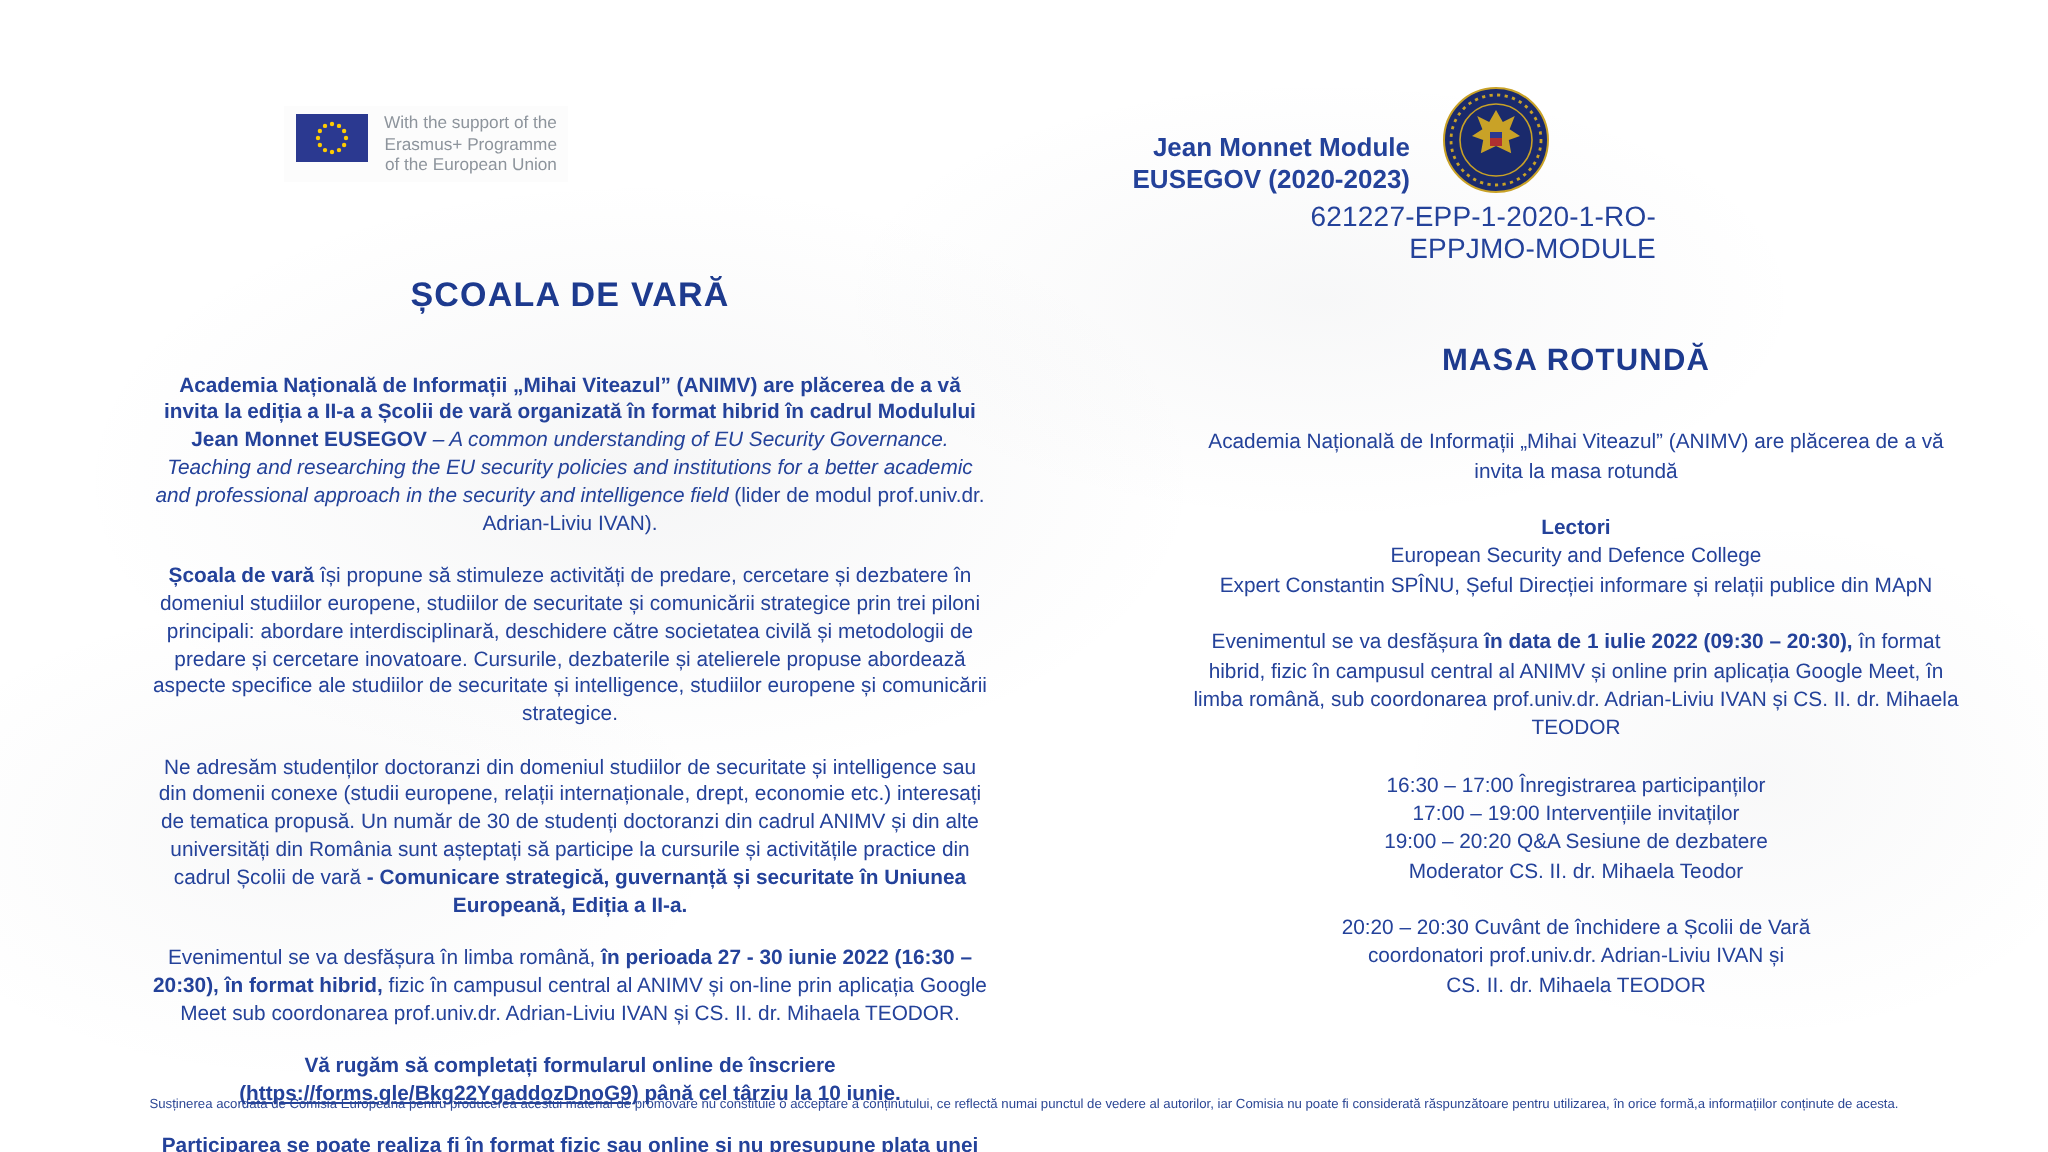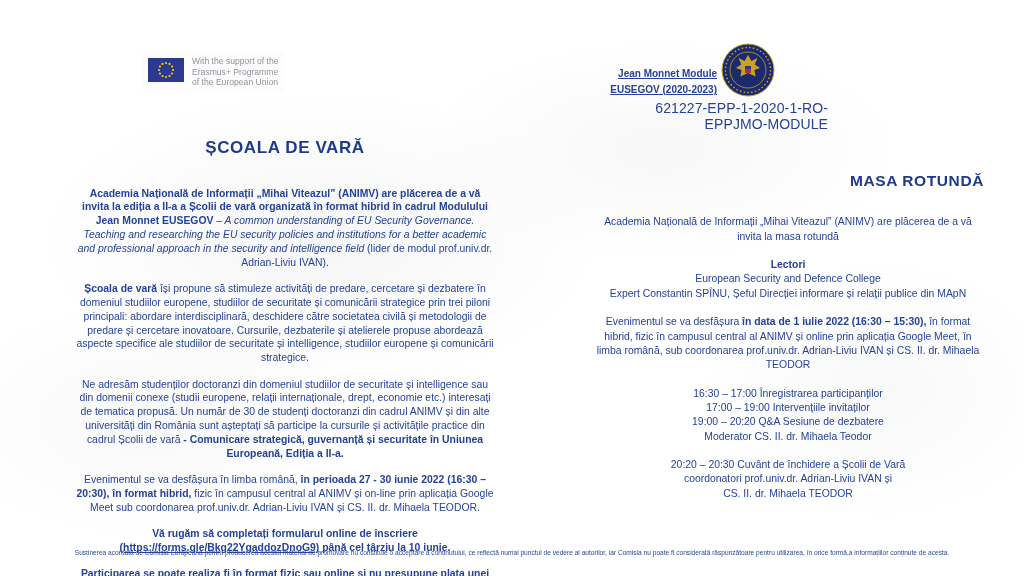--- a/index.html
+++ b/index.html
@@ -13,32 +13,32 @@
   .wm{position:absolute;pointer-events:none;border-radius:50%;}
   .wm1{left:40px;top:90px;width:560px;height:300px;background:radial-gradient(closest-side,rgba(120,125,135,0.07),rgba(120,125,135,0)); }
   .wm2{left:420px;top:40px;width:480px;height:220px;background:radial-gradient(closest-side,rgba(120,125,135,0.06),rgba(120,125,135,0));}
   .wm3{left:-60px;top:300px;width:420px;height:240px;background:radial-gradient(closest-side,rgba(120,125,135,0.05),rgba(120,125,135,0));}
   .wm4{left:700px;top:260px;width:360px;height:260px;background:radial-gradient(closest-side,rgba(120,125,135,0.05),rgba(120,125,135,0));}
 
   .b{font-weight:bold;}
   .i{font-style:italic;}
 
   
-  .eu-logo{position:absolute;left:142px;top:53px;display:flex;align-items:center;gap:8px;background:rgba(250,250,250,0.6);padding:3px 6px;}
+  .eu-logo{position:absolute;left:142px;top:53px;display:flex;align-items:center;gap:8px;background:rgba(250,250,250,0.6);padding:3px 6px;text-align:right;}
   .eu-text{font-size:8.6px;line-height:10.5px;color:#8d949c;}
-  .jm-text{position:absolute;left:555px;top:66px;width:162px;text-align:right;font-size:10px;font-weight:bold;color:#24429a;line-height:16px;text-decoration:underline;}
+  .jm-text{position:absolute;left:543px;top:66px;width:162px;text-align:right;font-size:13px;font-weight:bold;color:#24429a;line-height:16px;}
   .seal{position:absolute;left:721px;top:42px;}
   .code{position:absolute;left:616px;top:100px;width:212px;text-align:right;font-size:14px;font-weight:normal;color:#24429a;letter-spacing:0.1px;}
 
   
   .col{position:absolute;text-align:center;font-size:10.4px;line-height:1.33;}
   .col-left{left:75px;top:137px;width:420px;}
   .col-right{left:592px;top:170px;width:392px;line-height:1.38;}
   h1.title{font-size:17px;font-weight:bold;color:#1d3a8e;margin:0 0 27px 0;letter-spacing:0.6px;}
-  h2.title{font-size:15.5px;font-weight:bold;color:#1d3a8e;margin:0 0 24px 0;letter-spacing:0.6px;text-align:right;}
+  h2.title{font-size:15.5px;font-weight:bold;color:#1d3a8e;margin:0 0 24px 0;letter-spacing:0.6px;}
   .col p{margin:0 0 12.5px 0;}
   .col-right p{margin:0 0 14px 0;}
   .tight{margin:0 !important;}
   .gap-top{margin-top:14px !important;}
   a.link{color:#24429a;text-decoration:underline;font-weight:bold;}
 
   
   .footer{position:absolute;left:0;top:549px;width:1024px;text-align:center;font-size:6.6px;color:#2c4795;}
 </style>
 </head>
@@ -110,21 +110,21 @@
 
 <section class="col col-right">
   <h2 class="title">MASA ROTUNDĂ</h2>
 
   <p><span>Academia Națională de Informații „Mihai Viteazul” (ANIMV) are plăcerea de a vă invita la masa rotundă</span><br></p>
 
   <p class="tight"><span class="b">Lectori</span></p>
   <div>European Security and Defence College</div>
   <div>Expert Constantin SPÎNU, Șeful Direcției informare și relații publice din MApN</div>
 
-  <p class="gap-top"><span>Evenimentul se va desfășura </span><span class="b">în data de 1 iulie 2022 (16:30 – 15:30),</span><span> în format hibrid, fizic în campusul central al ANIMV și online prin aplicația Google Meet, în limba română, sub coordonarea prof.univ.dr. Adrian-Liviu IVAN și  CS. II. dr. Mihaela TEODOR</span></p>
+  <p class="gap-top"><span>Evenimentul se va desfășura </span><span class="b">în data de 1 iulie 2022 (09:30 – 20:30),</span><span> în format hibrid, fizic în campusul central al ANIMV și online prin aplicația Google Meet, în limba română, sub coordonarea prof.univ.dr. Adrian-Liviu IVAN și  CS. II. dr. Mihaela TEODOR</span></p>
 
   <div>16:30 – 17:00 Înregistrarea participanților</div>
   <div>17:00 – 19:00 Intervențiile invitaților</div>
   <div>19:00  – 20:20 Q&amp;A Sesiune de dezbatere</div>
   <div>Moderator CS. II. dr. Mihaela Teodor</div>
 
   <p class="gap-top tight">
     <span>20:20 – 20:30 Cuvânt de închidere a Școlii de Vară</span><br>
     <span>coordonatori prof.univ.dr. Adrian-Liviu IVAN și</span><br>
     <span>CS. II. dr. Mihaela TEODOR</span>

